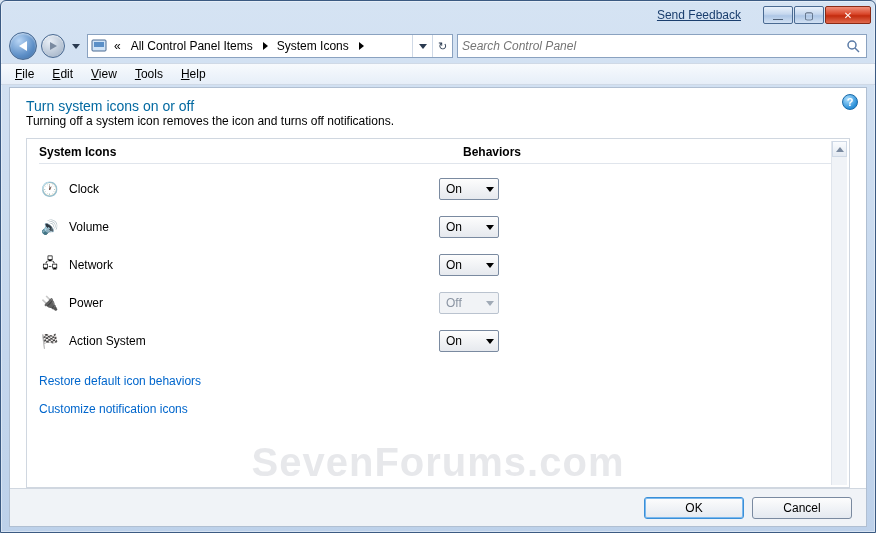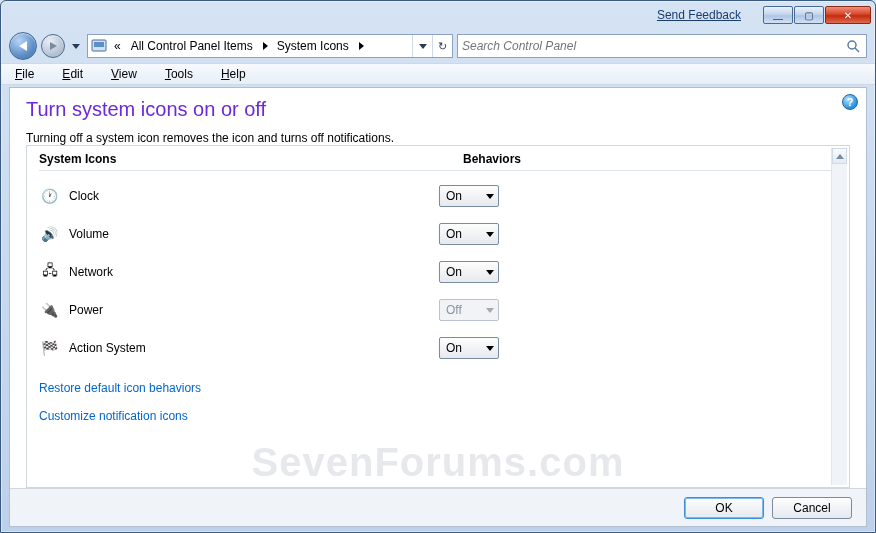--- a/index.html
+++ b/index.html
@@ -150,21 +150,21 @@
     }
     
     .menubar {
       height: 22px;
       background: linear-gradient(to bottom, #f7fafd, #e6eef8);
       border-top: 1px solid #cfd9e6;
       border-bottom: 1px solid #cfd9e6;
       display: flex;
       align-items: center;
       padding: 0 6px;
-      gap: 12px;
+      gap: 2px;
     }
     .menu-item {
       padding: 2px 8px;
       cursor: pointer;
       color: #000;
     }
     .menu-item u { text-decoration: underline; }
     
     .content {
       margin: 2px 8px 8px 8px;
@@ -183,27 +183,27 @@
       border-radius: 50%;
       background: radial-gradient(circle at 35% 30%, #aee0ff, #2a8fd8 70%);
       color: #fff;
       font-size: 11px;
       font-weight: bold;
       display:flex;align-items:center;justify-content:center;
       border: 1px solid #1a6aa8;
       cursor: pointer;
     }
     .page-title {
-      color: #6d28d9;
-      font-size: 20px;
+      color: #0369a1;
+      font-size: 14px;
       font-weight: 400;
+    }
+    .page-desc {
+      font-size: 12px;
       margin-bottom: 10px;
-    }
-    .page-desc {
-      font-size: 12px;
     }
     .panel {
       border: 1px solid #d0d7e0;
       flex: 1;
       position: relative;
       padding: 6px 18px 10px 12px;
       overflow: hidden;
     }
     .table-head {
       display: flex;
@@ -283,21 +283,21 @@
       display: flex;
       justify-content: flex-end;
       align-items: center;
       gap: 8px;
       padding: 0 14px;
       border-top: 1px solid #d0d7e0;
       margin: 0 -16px -14px -16px;
       background: #f0f3f7;
     }
     .btn {
-      width: 80px;
+      width: 100px;
       height: 22px;
       border: 1px solid #7a8aa0;
       background: linear-gradient(to bottom, #fdfdfd, #e4e9f0);
       border-radius: 3px;
       font-size: 12px;
       cursor: pointer;
       display:flex;align-items:center;justify-content:center;
     }
     .btn.default {
       border-color: #3a8fd8;

